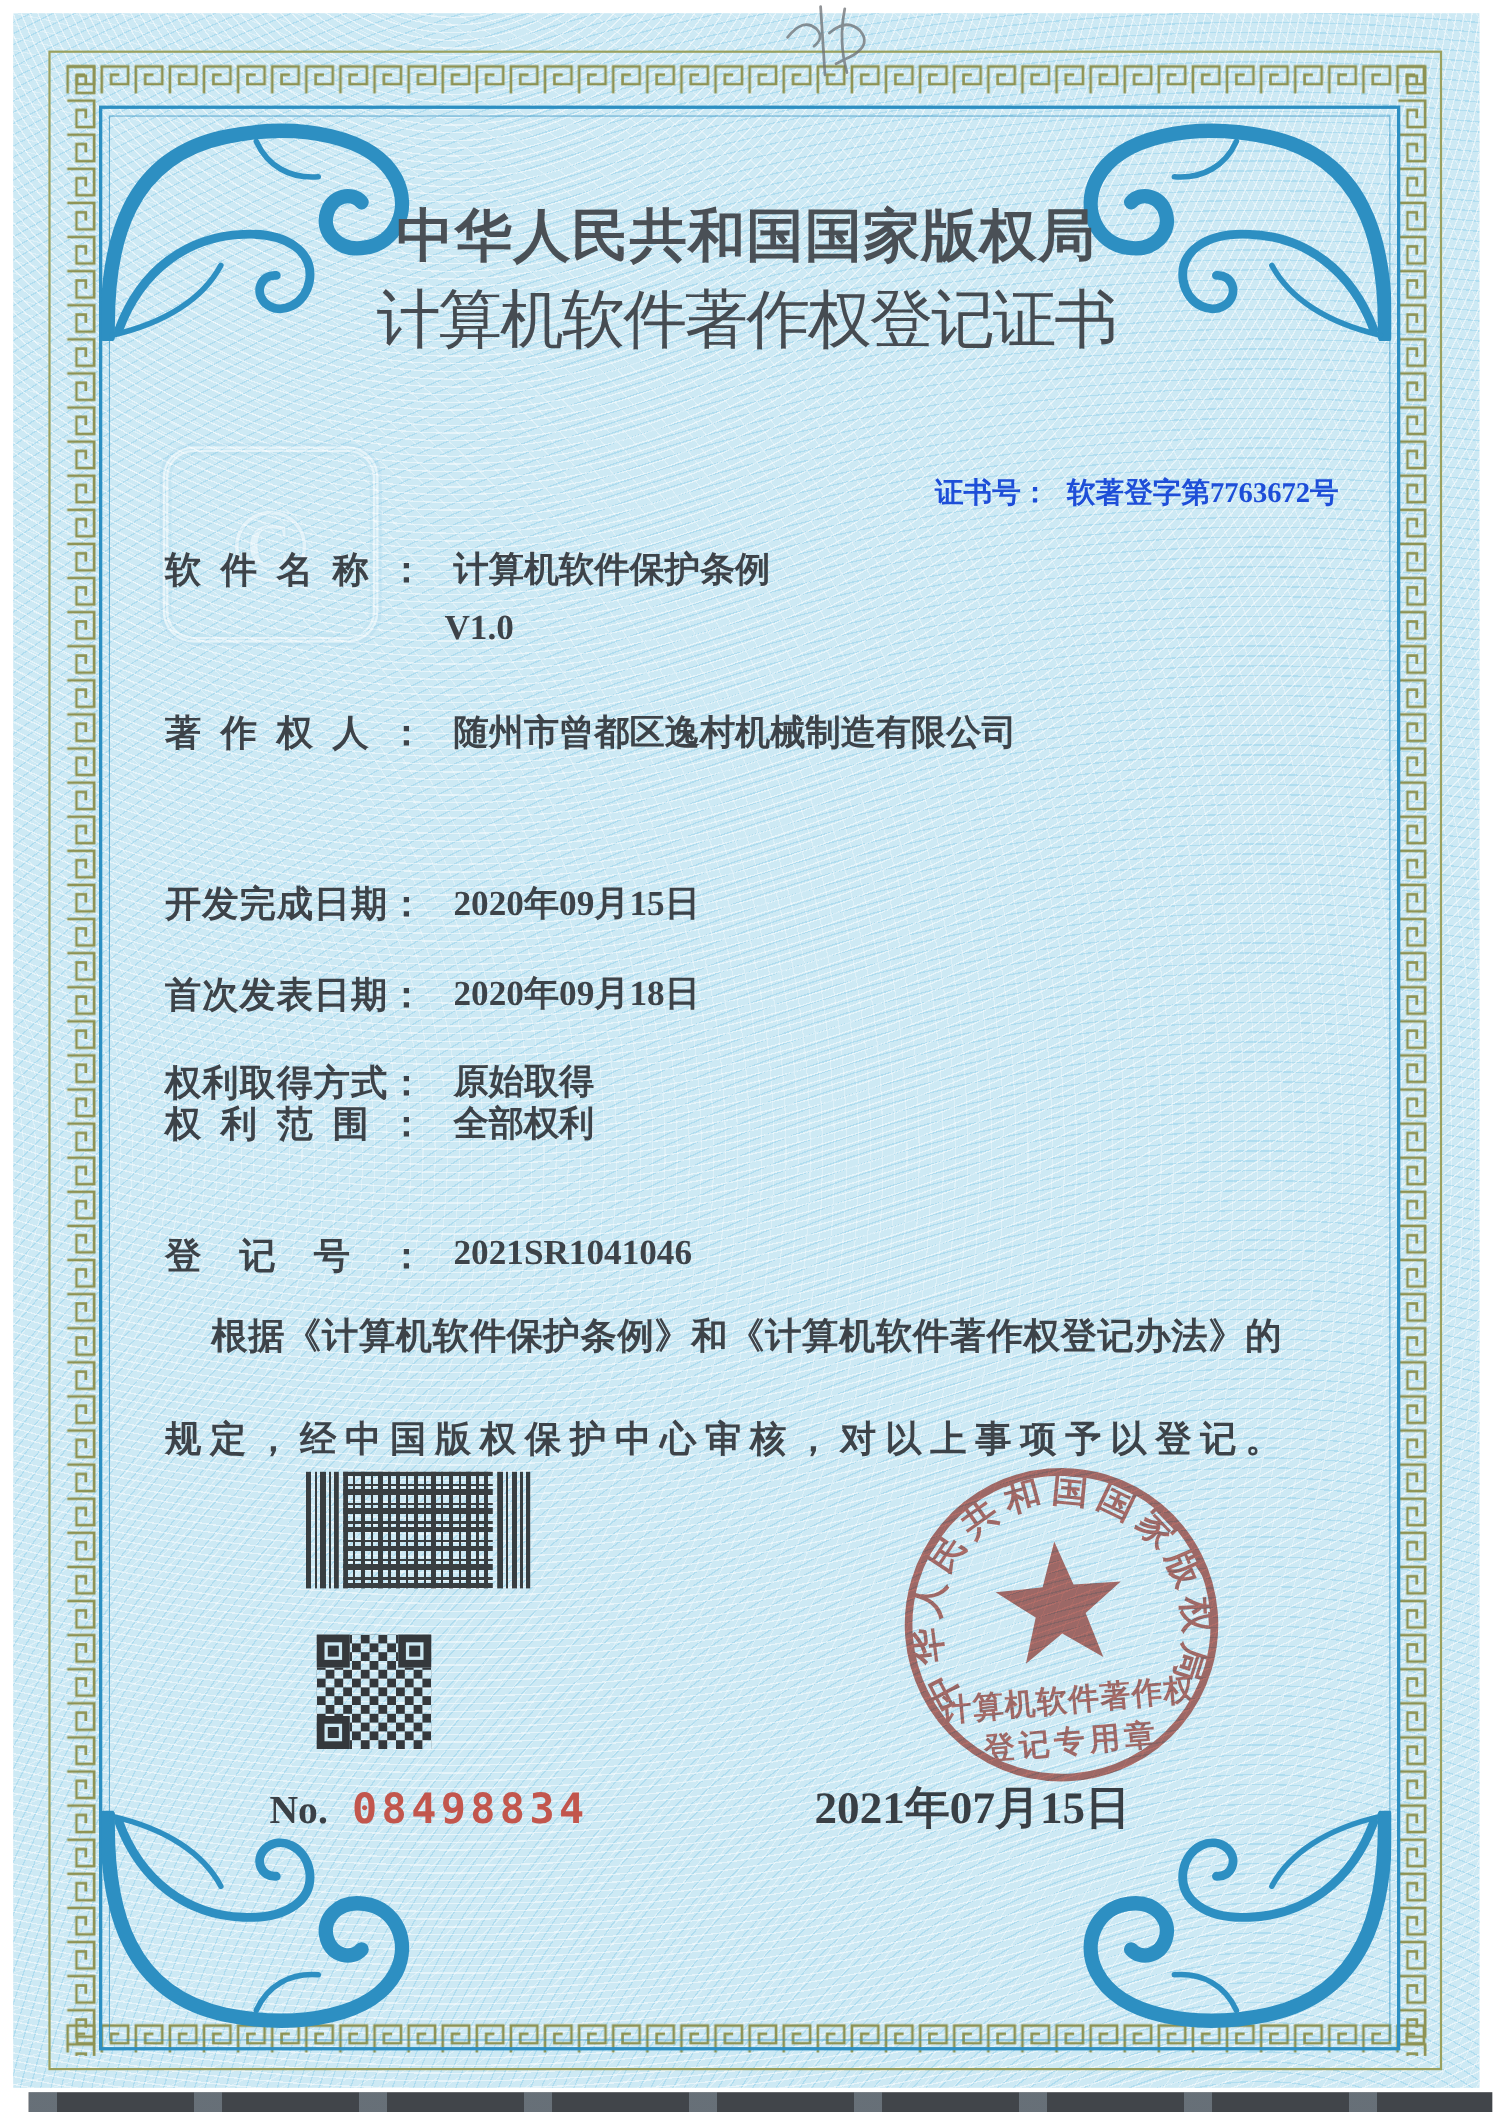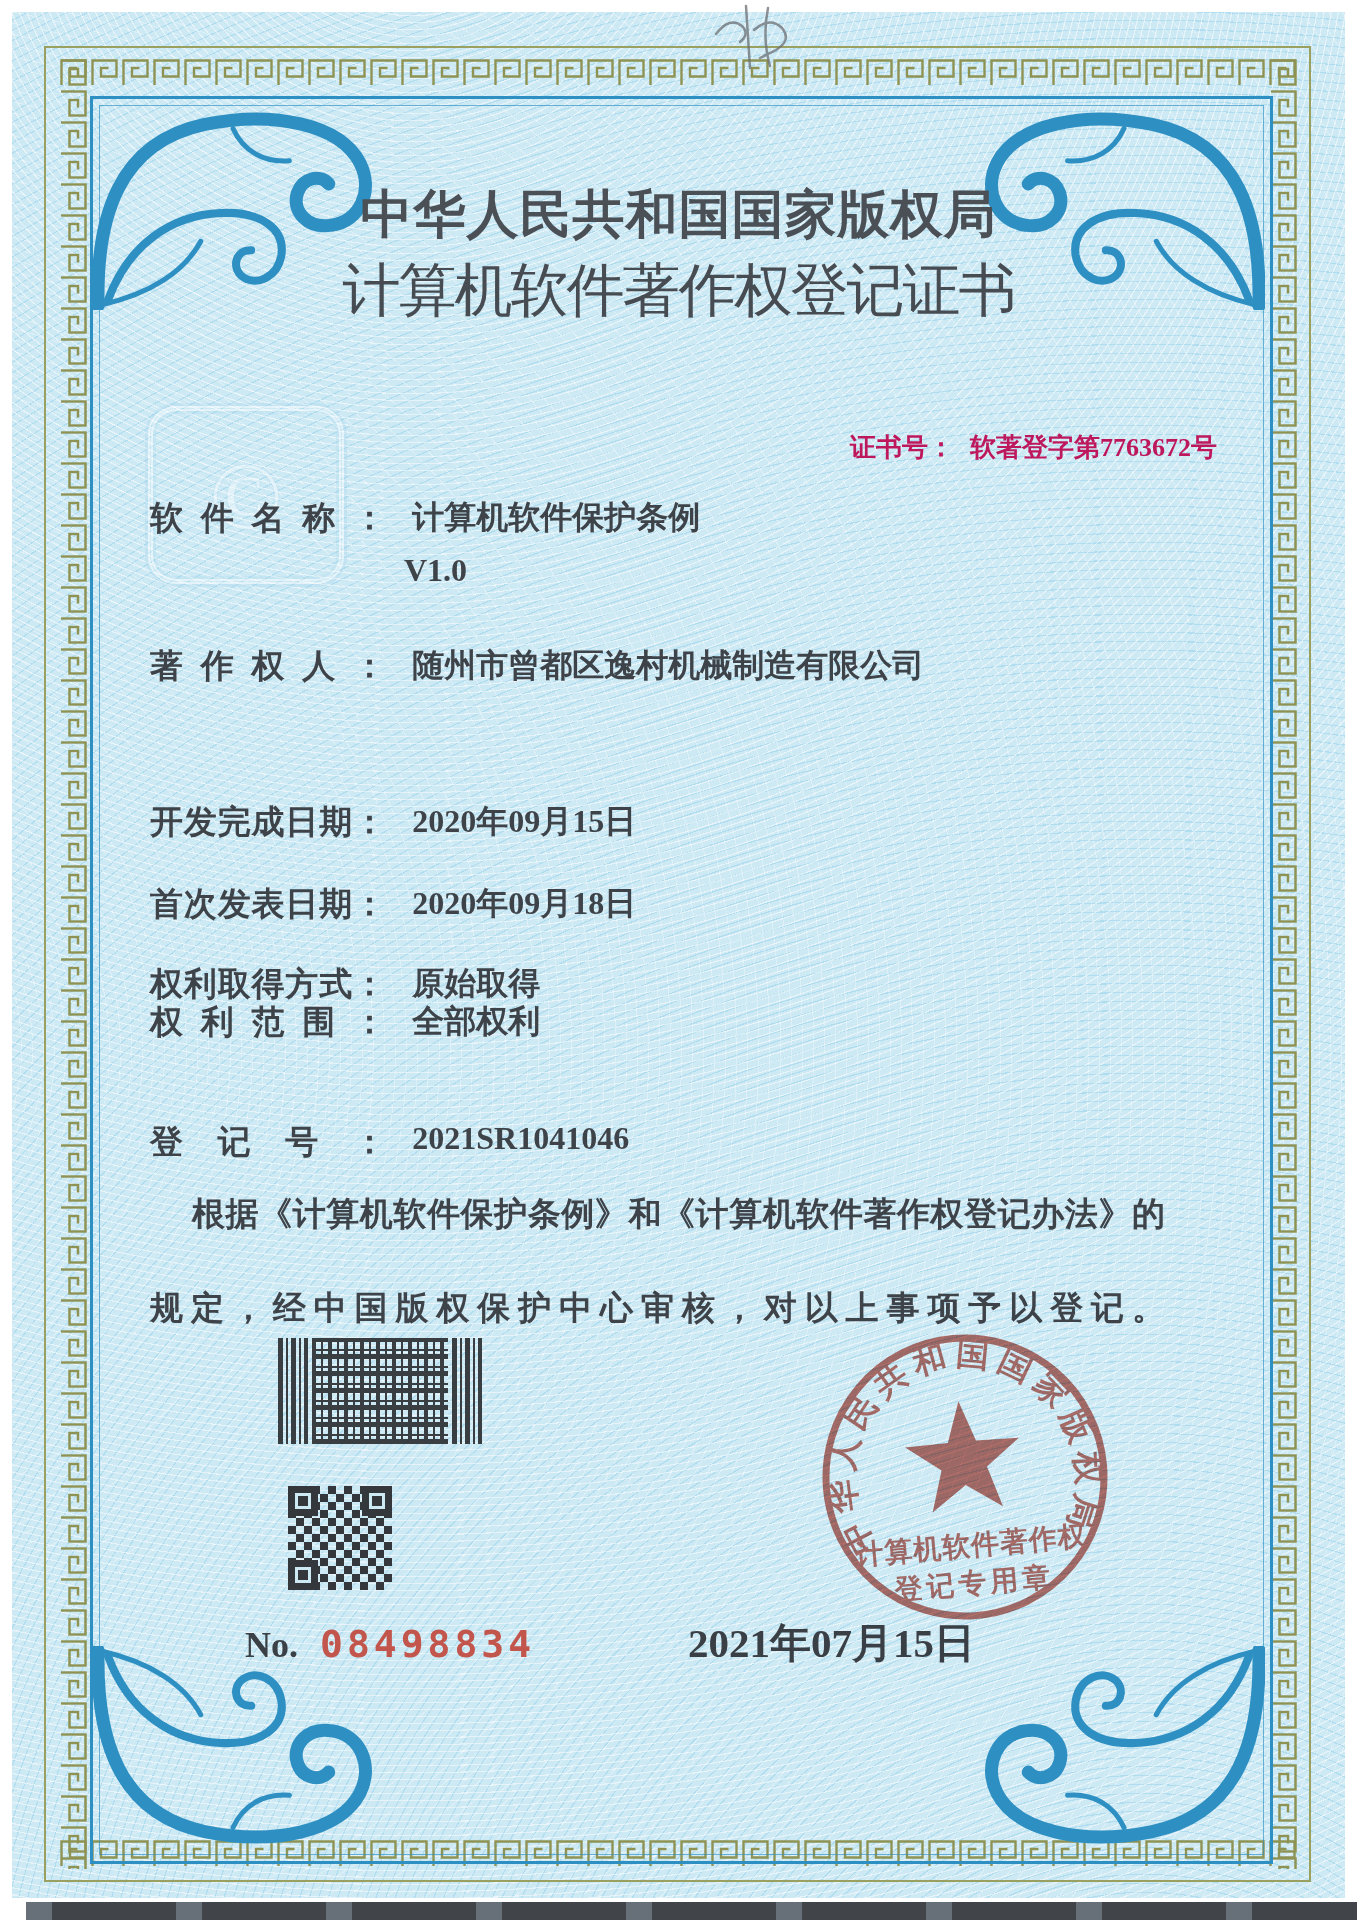--- a/index.html
+++ b/index.html
@@ -27,21 +27,21 @@
   
   .wm{position:absolute;left:148px;top:406px;width:186px;height:168px;opacity:.5;
       display:flex;align-items:center;justify-content:center;border-radius:28px;
       border:5px double rgba(255,255,255,.9);box-shadow:0 0 0 3px rgba(150,205,232,.45), inset 0 0 0 3px rgba(150,205,232,.35);}
   .wm span{font-size:96px;color:rgba(255,255,255,.92);text-shadow:0 0 2px rgba(120,185,220,.8);}
   
   .authority{position:absolute;left:0;top:180px;width:1357px;text-align:center;
      font-size:52px;font-weight:700;color:#4a5056;letter-spacing:1px;}
   .cert-title{position:absolute;left:0;top:252px;width:1357px;text-align:center;
      font-size:58px;font-weight:400;color:#464c52;letter-spacing:-2px;}
-  .certno{position:absolute;left:850px;top:430px;font-size:26px;font-weight:700;color:#be185d;}
+  .certno{position:absolute;left:850px;top:430px;font-size:26px;font-weight:700;color:#1d4ed8;}
   .certno .v{margin-left:16px;}
   
   .row{position:absolute;left:150px;font-size:33px;font-weight:700;color:#3d4349;white-space:nowrap;}
   .flabel{display:inline-block;width:236px;text-align:justify;text-align-last:justify;vertical-align:top;}
   .fvalue{margin-left:18px;font-size:32px;}
   .version{position:absolute;left:404px;top:552px;font-size:32px;font-weight:700;color:#3d4349;}
   
   .stmt{position:absolute;left:150px;width:1015px;font-size:33px;font-weight:600;color:#3d4349;
         text-align:justify;text-align-last:justify;}
   .stmt.l1{top:1192px;padding-left:42px;width:973px;}
@@ -58,21 +58,21 @@
   .fp{position:absolute;width:30px;height:30px;border:7px solid #34383c;box-sizing:border-box;background:#cde9f4;}
   .fp::after{content:"";position:absolute;inset:3px;background:#34383c;}
   .fp.tl{left:0;top:0}.fp.tr{right:0;top:0}.fp.bl{left:0;bottom:0}
   
   .serial{position:absolute;left:245px;top:1622px;white-space:nowrap;}
   .serial .no{font-size:36px;color:#3a4046;font-weight:600;}
   .serial .num{margin-left:18px;font-family:"DejaVu Sans Mono","Liberation Mono",monospace;
                font-size:38px;color:#c2564d;letter-spacing:4px;font-weight:600;}
   
   svg.seal{position:absolute;left:815px;top:1327px;width:300px;height:300px;transform:rotate(-5deg);mix-blend-mode:multiply;}
-  .issue-date{position:absolute;left:688px;top:1616px;width:392px;text-align:left;
+  .issue-date{position:absolute;left:688px;top:1616px;width:392px;text-align:center;
               font-size:41px;font-weight:700;color:#393f45;}
   
   svg.scribble{position:absolute;left:688px;top:0;width:120px;height:90px;opacity:.75;}
   .bottom-band{position:absolute;left:26px;top:1902px;width:1331px;height:18px;background:#41454a;
       background-image:repeating-linear-gradient(90deg,rgba(190,210,225,.30) 0 26px,transparent 26px 150px);}
 </style>
 </head>
 <body>
 
 <div class="page">

